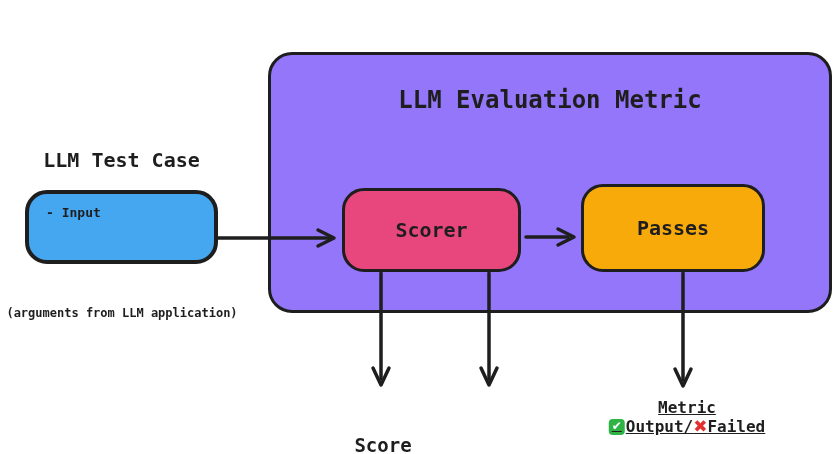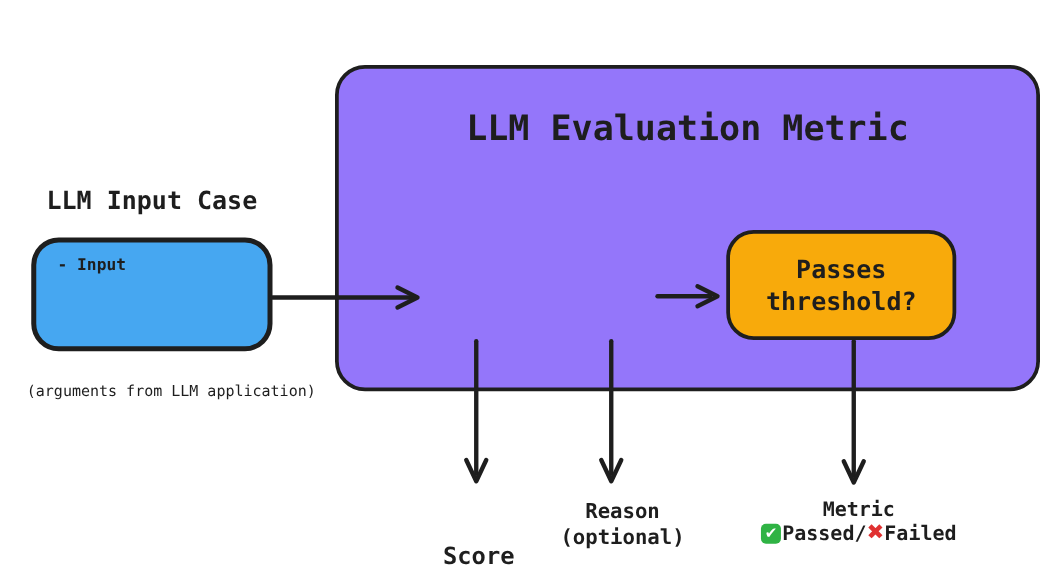--- a/index.html
+++ b/index.html
@@ -22,56 +22,56 @@
     left: 25px; top: 148px; width: 193px;
     text-align: center;
     font-size: 20px;
     font-weight: 700;
     letter-spacing: 0px;
     white-space: nowrap;
   }
   .test-case-box {
     position: absolute;
     left: 25px; top: 190px;
-    width: 193px; height: 91px;
+    width: 193px; height: 74px;
     background: #46a7f1;
     border: 4px solid #1e1e1e;
     border-radius: 22px;
     padding: 11px 0 0 17px;
   }
   .test-case-box .item {
     font-size: 13px;
     line-height: 16px;
     font-weight: 700;
     white-space: nowrap;
   }
   .test-case-caption {
     position: absolute;
-    left: 17px; top: 306px;
+    left: 2px; top: 306px;
     width: 240px;
     text-align: center;
     font-size: 12px;
-    font-weight: 400;
+    font-weight: 700;
     white-space: nowrap;
   }
 
   
   .metric-container {
     position: absolute;
     left: 268px; top: 52px;
     width: 564px; height: 261px;
     background: #9476fa;
     border: 3.5px solid #1e1e1e;
     border-radius: 24px;
   }
   .metric-container-title {
     position: absolute;
     left: 0; top: 31px; width: 100%;
     text-align: center;
-    font-size: 28px;
+    font-size: 24px;
     font-weight: 700;
     white-space: nowrap;
   }
 
   
   .node {
     position: absolute;
     border: 3.5px solid #1e1e1e;
     border-radius: 22px;
     display: flex;
@@ -113,21 +113,21 @@
   
   .out-label {
     position: absolute;
     transform: translateX(-50%);
     text-align: center;
     font-weight: 700;
     white-space: nowrap;
   }
   .score-label { left: 383px; top: 398px; font-size: 19px; margin-top: 36px; }
   .reason-label { left: 498px; top: 398px; font-size: 16.5px; line-height: 21px; }
-  .metric-label { left: 687px; top: 398px; font-size: 16px; line-height: 19px; }
+  .metric-label { left: 687px; top: 398px; font-size: 16px; line-height: 19px; text-decoration: underline; }
   .metric-line2 {
     display: flex;
     align-items: center;
     justify-content: center;
     font-size: 16px;
   }
   .check-emoji {
     display: inline-flex;
     align-items: center;
     justify-content: center;
@@ -146,36 +146,38 @@
     font-weight: 700;
     margin-right: 0px;
     font-family: "DejaVu Sans", sans-serif;
   }
 </style>
 </head>
 <body>
 
 <div class="canvas">
 
-  <div class="test-case-title">LLM Input Case</div>
+  <div class="test-case-title">LLM Test Case</div>
 
   <div class="test-case-box">
     <div class="item">- Input</div>
   </div>
 
   <div class="test-case-caption">(arguments from LLM application)</div>
 
   <div class="metric-container">
     <div class="metric-container-title">LLM Evaluation Metric</div>
   </div>
 
+  <div class="node scorer-box">
+    <span>Scorer</span>
+  </div>
 
   <div class="node threshold-box">
     <span>Passes</span>
-    <span>threshold?</span>
   </div>
 
   <svg class="arrows" viewBox="0 0 839 454">
     <g>
       <line x1="218" y1="238" x2="330" y2="238"></line>
       <path d="M318 230 L334 238 L318 246"></path>
     </g>
     <g>
       <line x1="526" y1="237" x2="568" y2="237"></line>
       <path d="M558 229 L574 237 L558 245"></path>
@@ -189,28 +191,24 @@
       <path d="M481 368 L489 385 L497 368"></path>
     </g>
     <g>
       <line x1="683" y1="273" x2="683" y2="380"></line>
       <path d="M675 369 L683 386 L691 369"></path>
     </g>
   </svg>
 
   <div class="out-label score-label">Score</div>
 
-  <div class="out-label reason-label">
-    <div>Reason</div>
-    <div>(optional)</div>
-  </div>
 
   <div class="out-label metric-label">
     <div>Metric</div>
     <div class="metric-line2">
       <span class="check-emoji">✔</span>
-      <span>Passed/</span>
+      <span>Output/</span>
       <span class="cross-emoji">✖</span>
       <span>Failed</span>
     </div>
   </div>
 
 </div>
 
 </body></html>

